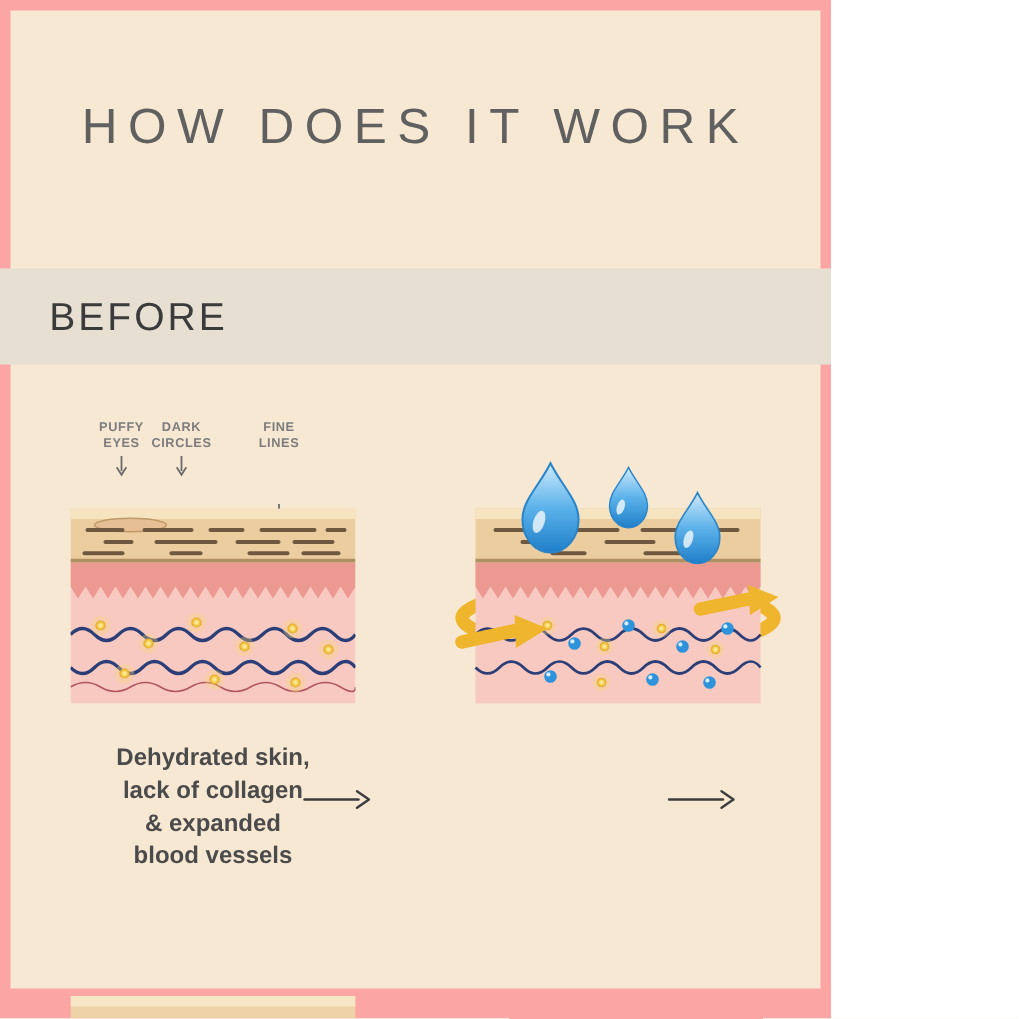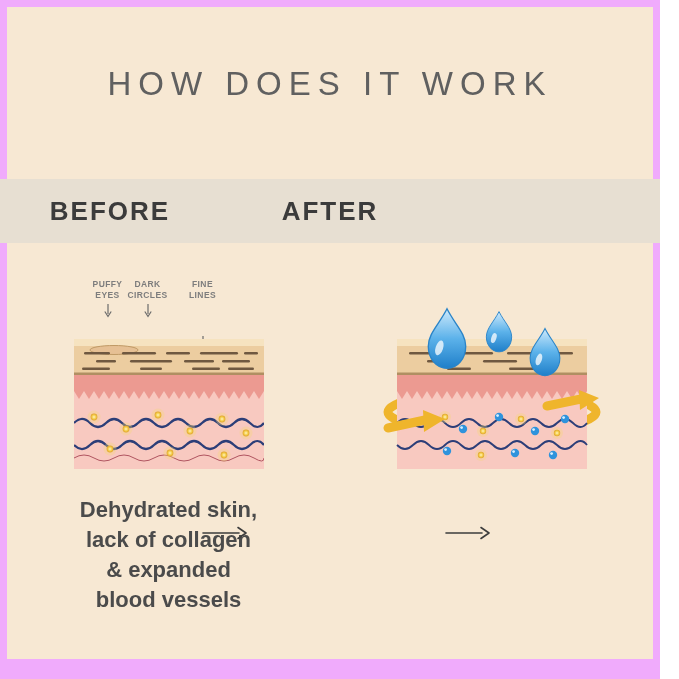--- a/index.html
+++ b/index.html
@@ -1,35 +1,35 @@
 <!DOCTYPE html>
 <html><head>
 <meta charset="utf-8">
 <style>
   html,body{margin:0;padding:0;background:#ffffff;}
-  .page{position:relative;width:660px;height:679px;background:#f0abfc;overflow:hidden;
+  .page{position:relative;width:554px;height:679px;background:#fca5a5;overflow:hidden;
         font-family:"Liberation Sans",sans-serif;}
   .frame{position:absolute;left:7px;top:7px;right:7px;bottom:20px;background:#f7e8d3;}
   h1.title{margin:58px 0 0;font-size:33px;line-height:38px;font-weight:400;
            letter-spacing:7px;color:#606060;text-align:center;}
   .band{margin:76px -7px 0;height:64px;background:#e7dfd2;display:grid;
         grid-template-columns:1fr 1fr 1fr;align-items:center;text-align:center;}
-  .band .stage{font-size:26px;font-weight:700;letter-spacing:2px;color:#3b3b3b;}
+  .band .stage{font-size:26px;font-weight:400;letter-spacing:2px;color:#3b3b3b;}
   .panels{display:grid;grid-template-columns:1fr 1fr;margin-top:14px;font-weight:bold;}
   .illus{position:relative;height:236px;}
   .skinbox{position:absolute;left:50%;bottom:24px;transform:translateX(-50%);}
   svg.skin{display:block;}
   svg.skin.over{overflow:visible;}
   .labels{position:absolute;top:22px;left:50%;width:190px;transform:translateX(-50%);}
   .label-item{position:absolute;width:56px;display:flex;flex-direction:column;align-items:center;}
   .label-item .lbl{font-size:8.5px;letter-spacing:.4px;line-height:1.3;color:#7d7d7d;
                    text-align:center;white-space:pre-line;}
   .label-item svg{margin-top:2px;}
-  .li-0{left:6px;} .li-1{left:46px;} .li-2{left:101px;gap:32px;}
-  .caption{margin:2px auto 0;max-width:210px;text-align:center;font-size:22px;
+  .li-0{left:6px;} .li-1{left:46px;} .li-2{left:111px;gap:32px;}
+  .caption{margin:2px auto 0;max-width:210px;text-align:center;font-size:16px;
            line-height:1.36;color:#4b4b4b;white-space:pre-line;}
   .flow-arrow{position:absolute;top:519px;}
   .fa-1{left:195px;} .fa-2{left:438px;}
 </style>
 </head>
 <body>
 
 <svg width="0" height="0" style="position:absolute">
   <defs>
     <radialGradient id="goldG">
@@ -45,21 +45,20 @@
   </defs>
 </svg>
 
 <div class="page">
   <div class="frame">
 
     <h1 class="title">HOW DOES IT WORK</h1>
 
     <div class="band">
       <div class="stage">BEFORE</div>
-      <div class="stage">AFTER</div>
     </div>
 
     <div class="panels">
 
       <div class="panel">
         <div class="illus">
           <div class="labels">
             <div class="label-item li-0">
               <span class="lbl">PUFFY
 EYES</span>

